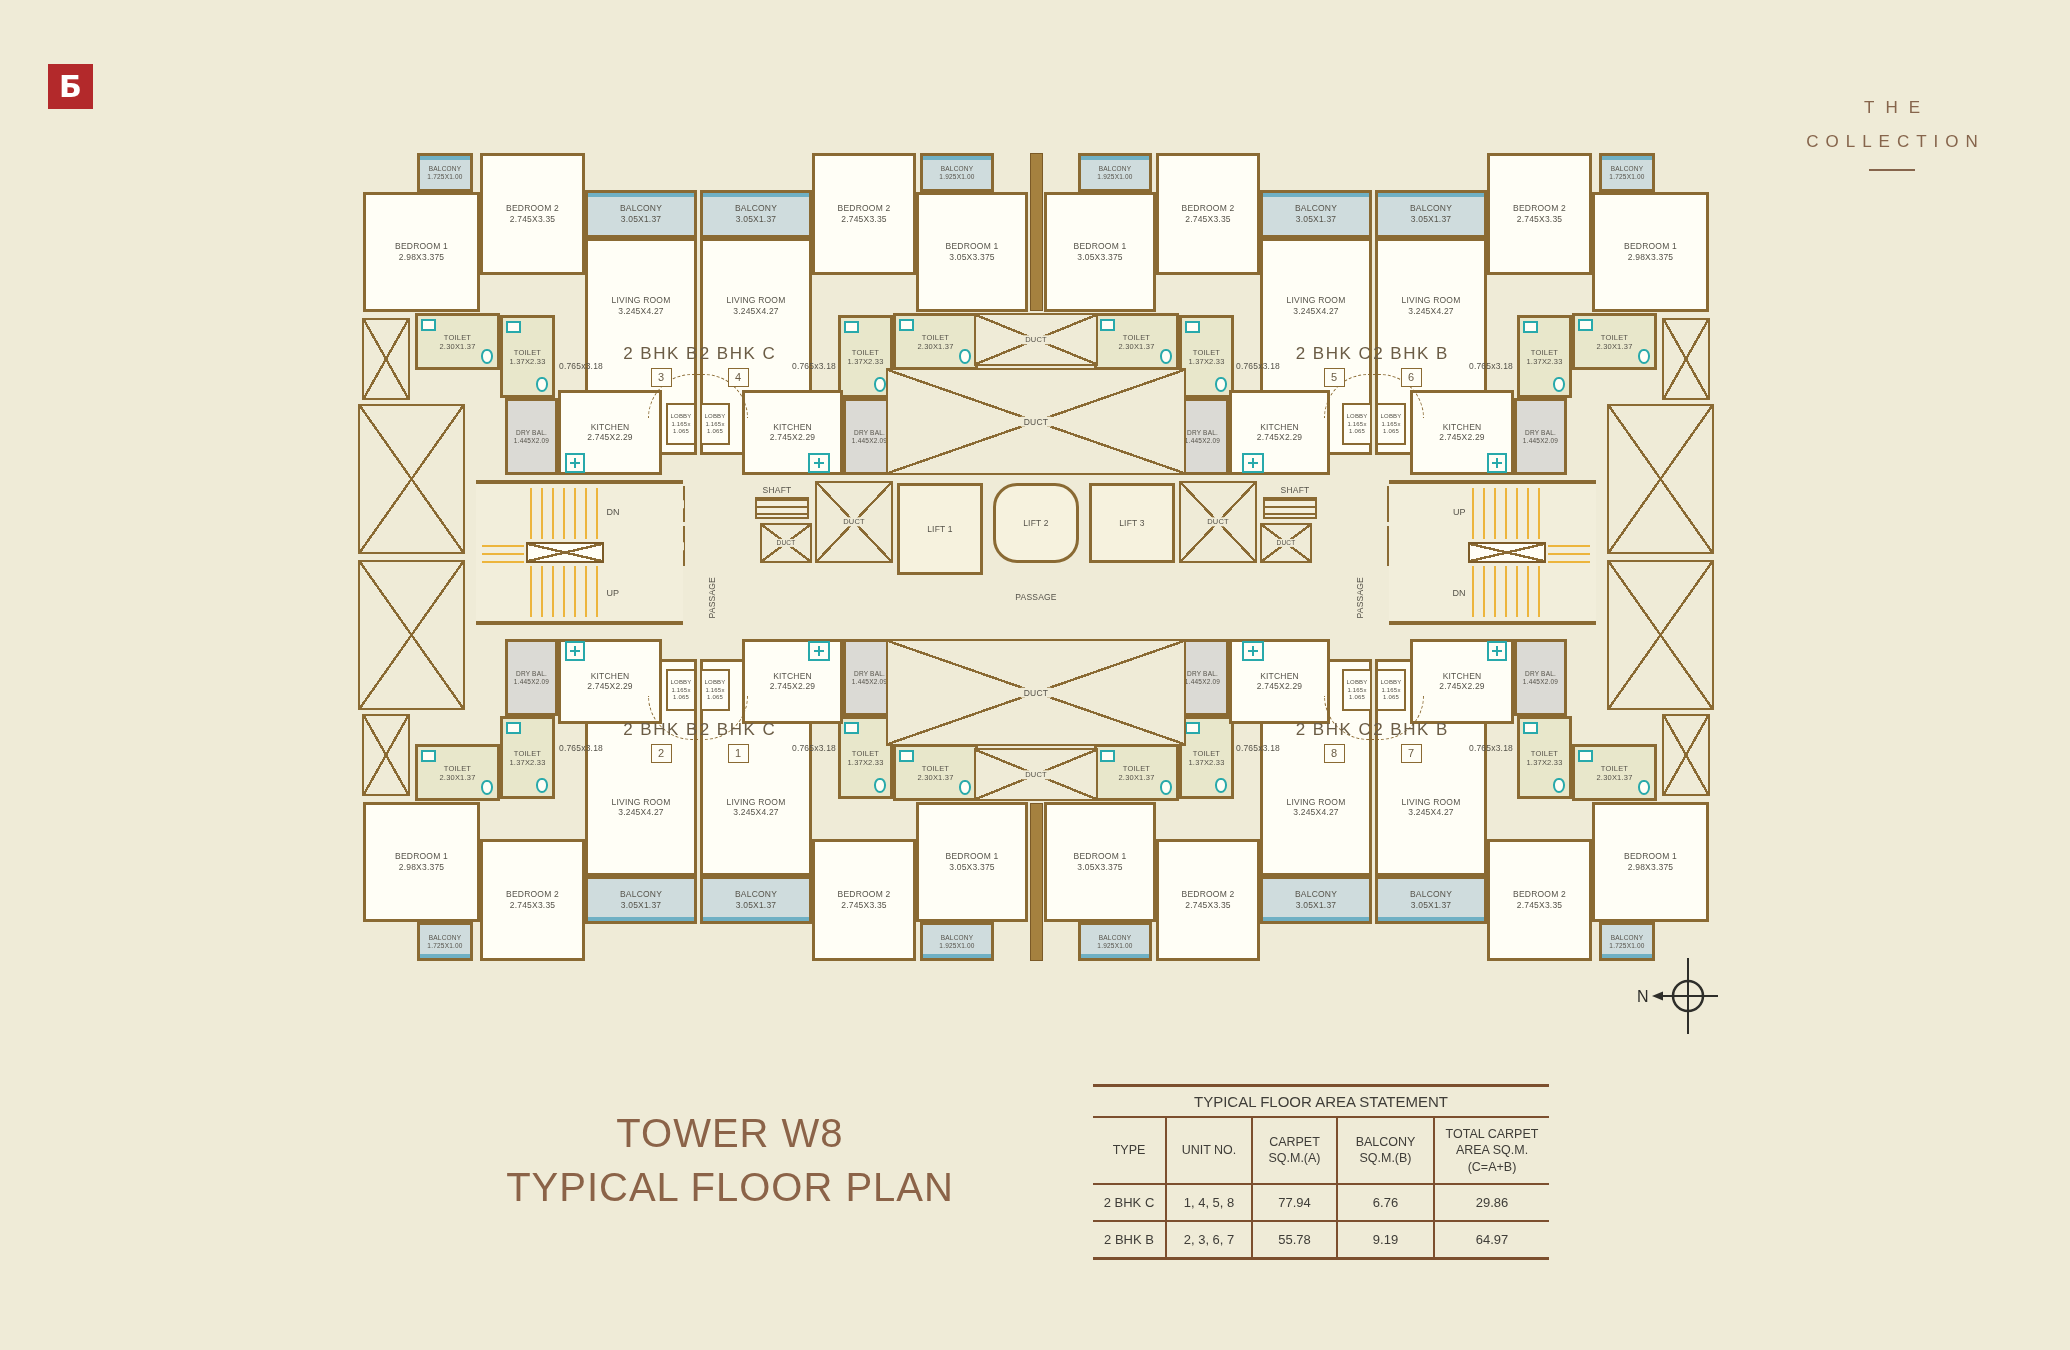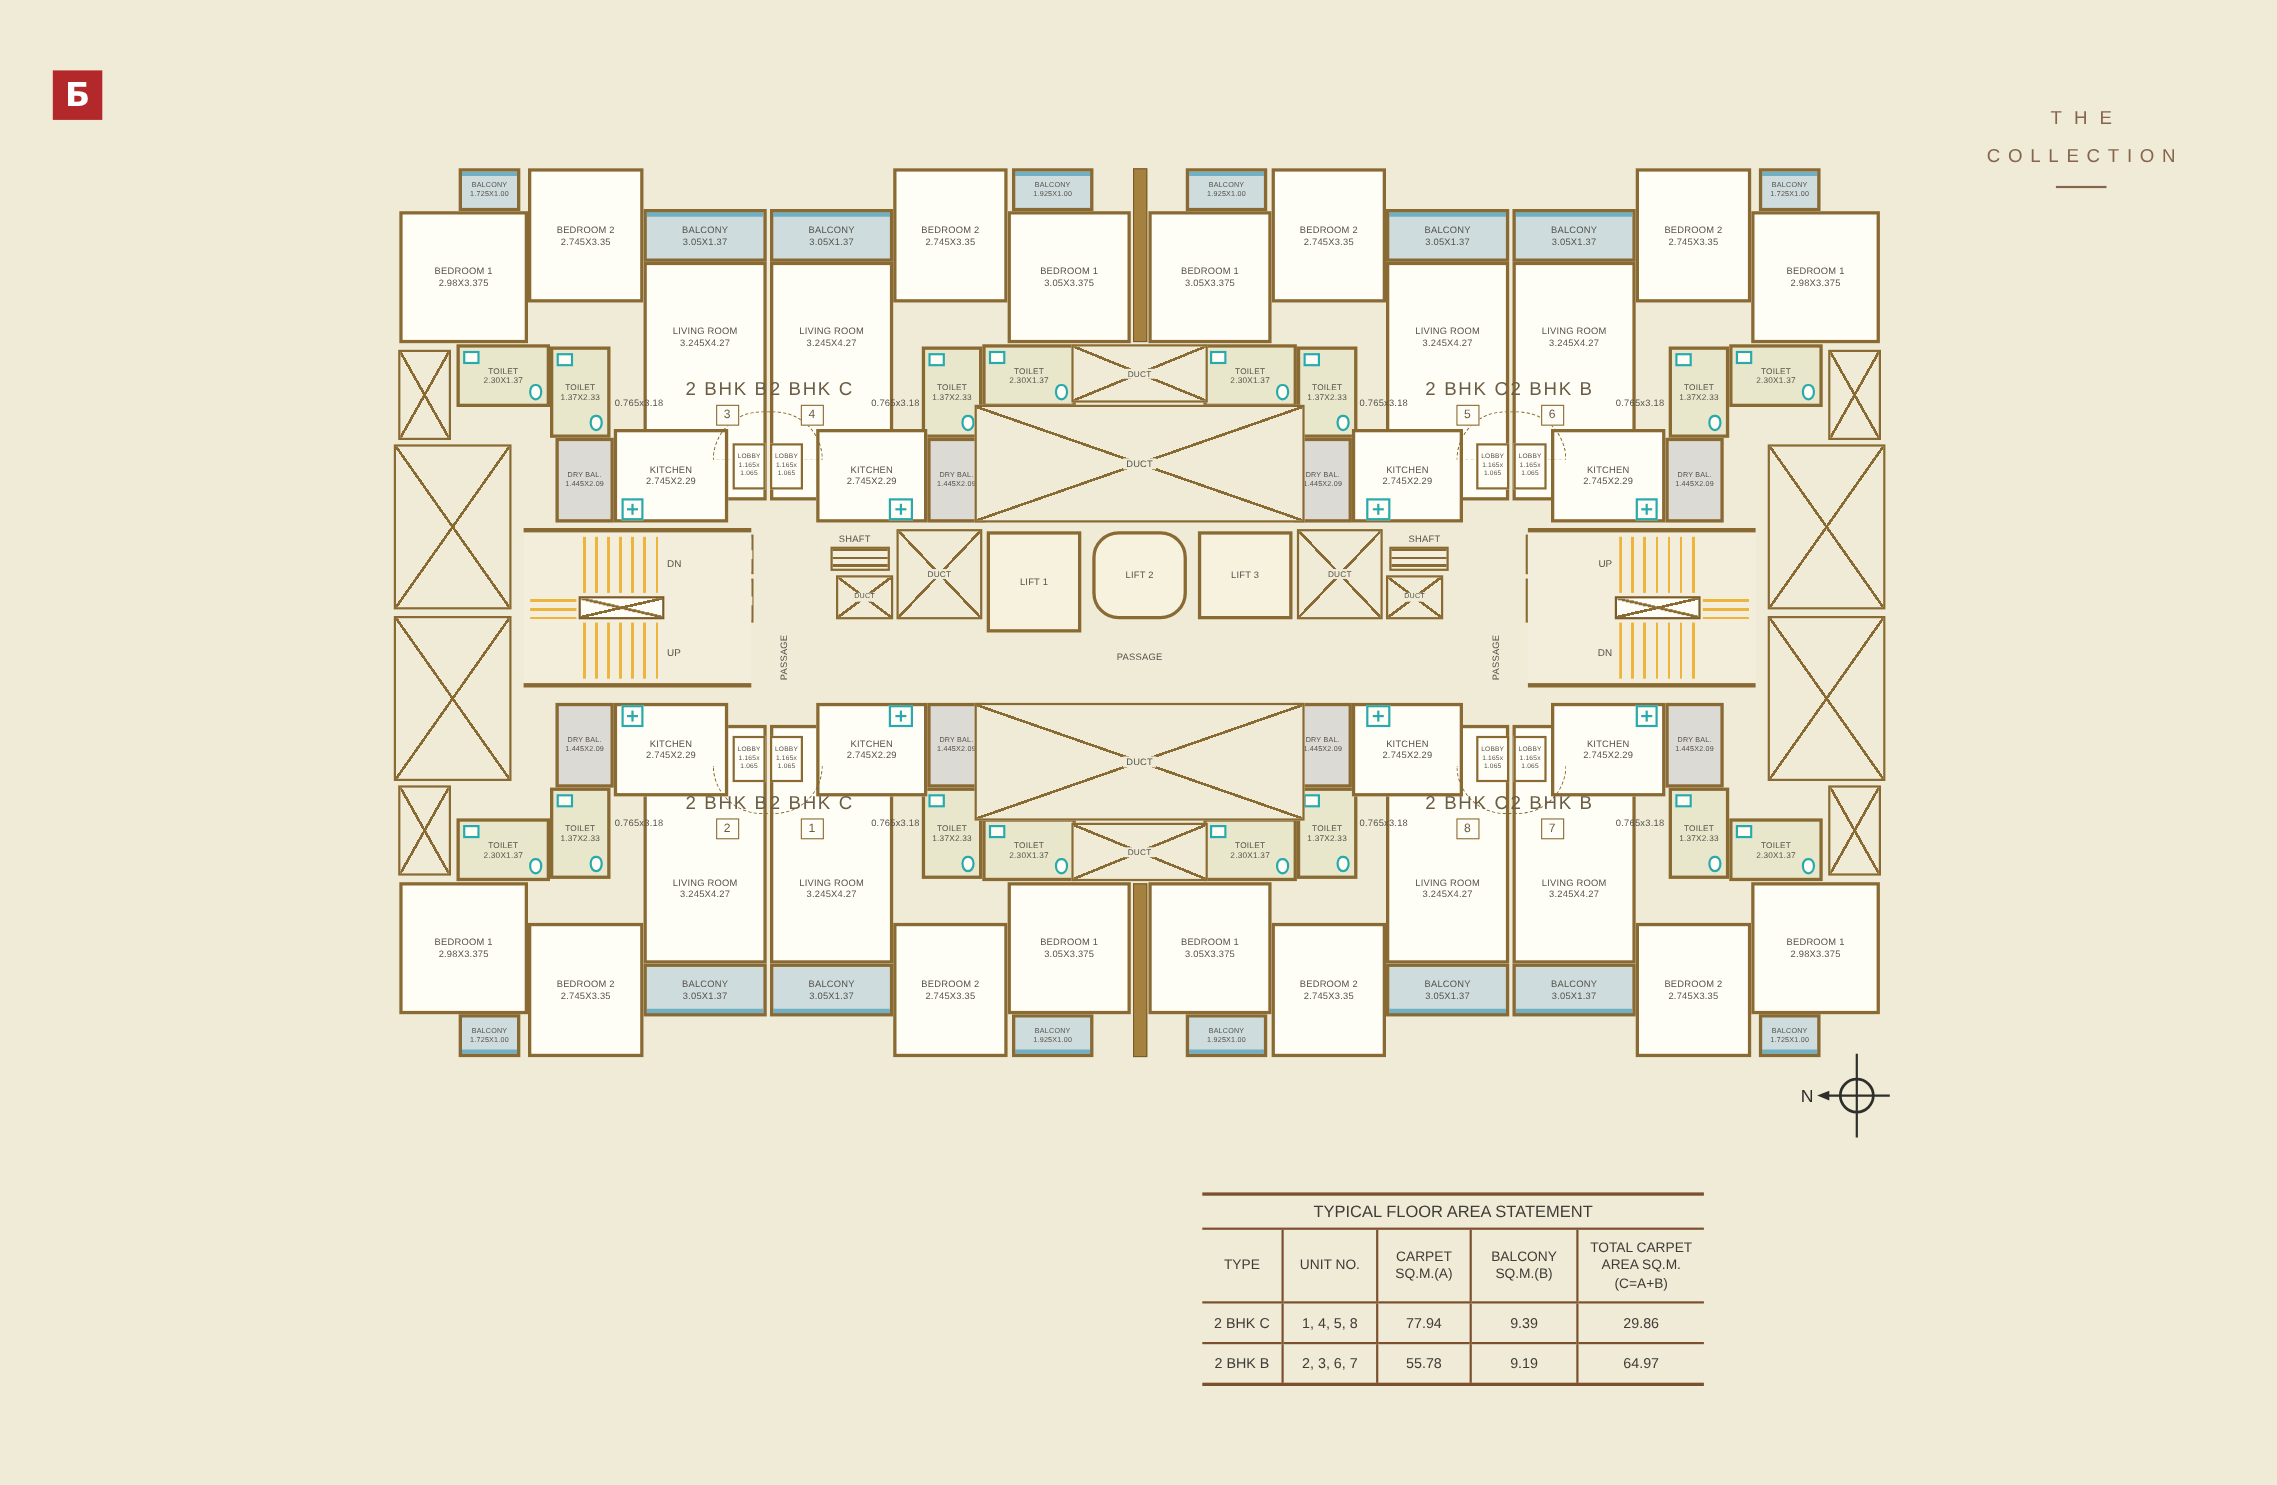--- a/index.html
+++ b/index.html
@@ -784,20 +784,24 @@
     </div>
 
   <svg class="compass" viewBox="0 0 96 84">
     <line x1="52" y1="4" x2="52" y2="80" stroke="#2e2e2a" stroke-width="2"></line>
     <line x1="26" y1="42" x2="82" y2="42" stroke="#2e2e2a" stroke-width="2"></line>
     <circle cx="52" cy="42" r="15" fill="none" stroke="#2e2e2a" stroke-width="2.5"></circle>
     <polygon points="16,42 27,37.5 27,46.5" fill="#2e2e2a"></polygon>
     <text x="1" y="48" font-size="16" fill="#2e2e2a">N</text>
   </svg>
 
+  <div class="plan-title">
+    <div>TOWER W8</div>
+    <div>TYPICAL FLOOR PLAN</div>
+  </div>
 
   <div class="at-wrap">
     <div class="at-title">TYPICAL FLOOR AREA STATEMENT</div>
     <table class="at">
       <colgroup>
           <col style="width:73px">
           <col style="width:86px">
           <col style="width:85px">
           <col style="width:97px">
           <col style="width:115px">
@@ -813,21 +817,21 @@
             <th>TOTAL CARPET
 AREA SQ.M.
 (C=A+B)</th>
           </tr>
         </thead>
       <tbody>
           <tr>
             <td>2 BHK C</td>
             <td>1, 4, 5, 8</td>
             <td>77.94</td>
-            <td>9.39</td>
+            <td>6.76</td>
             <td>29.86</td>
           </tr>
           <tr>
             <td>2 BHK B</td>
             <td>2, 3, 6, 7</td>
             <td>55.78</td>
             <td>9.19</td>
             <td>64.97</td>
           </tr>
         </tbody>

